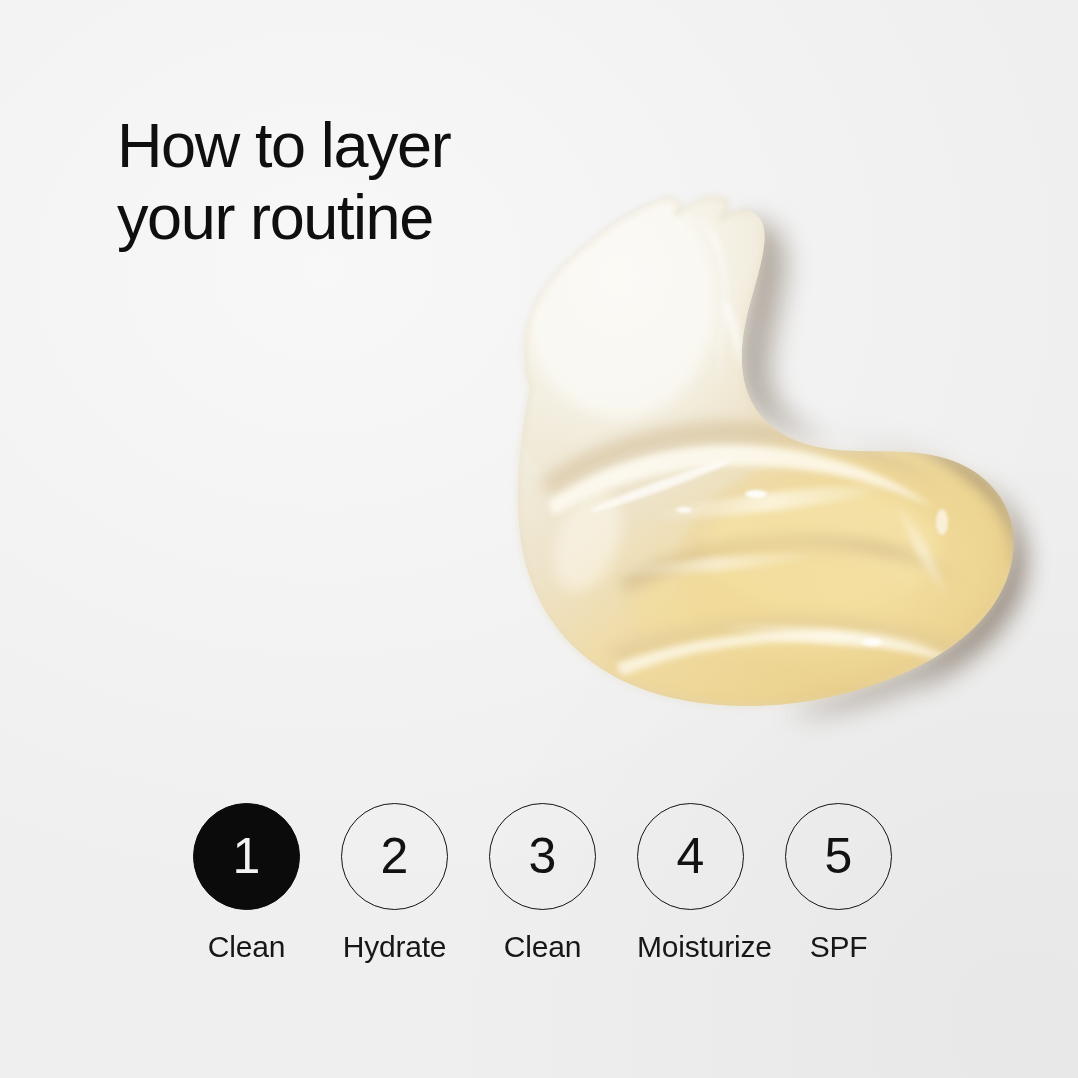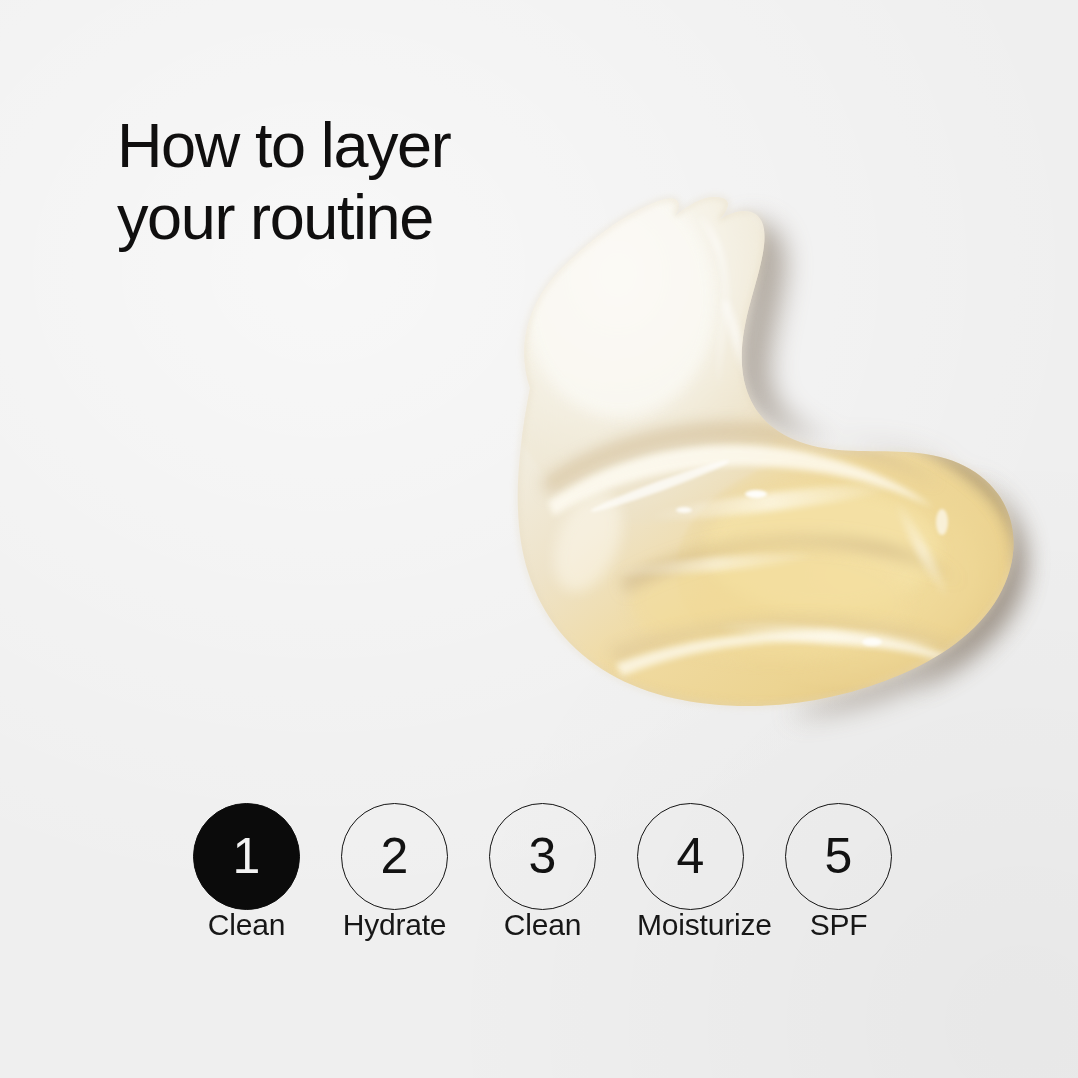--- a/index.html
+++ b/index.html
@@ -102,20 +102,21 @@
     font-size: 50px;
     line-height: 1;
     letter-spacing: 0px;
     color: #121212;
     transform: translateY(-1px);
   }
   .step.active .step-number {
     color: #f3f3f3;
   }
   .step-label {
+    margin-top: 22px;
     font-family: "Liberation Sans", sans-serif;
     font-weight: 400;
     font-size: 30px;
     line-height: 1;
     letter-spacing: -0.2px;
     color: #171717;
     white-space: nowrap;
   }
 </style>
 </head>

